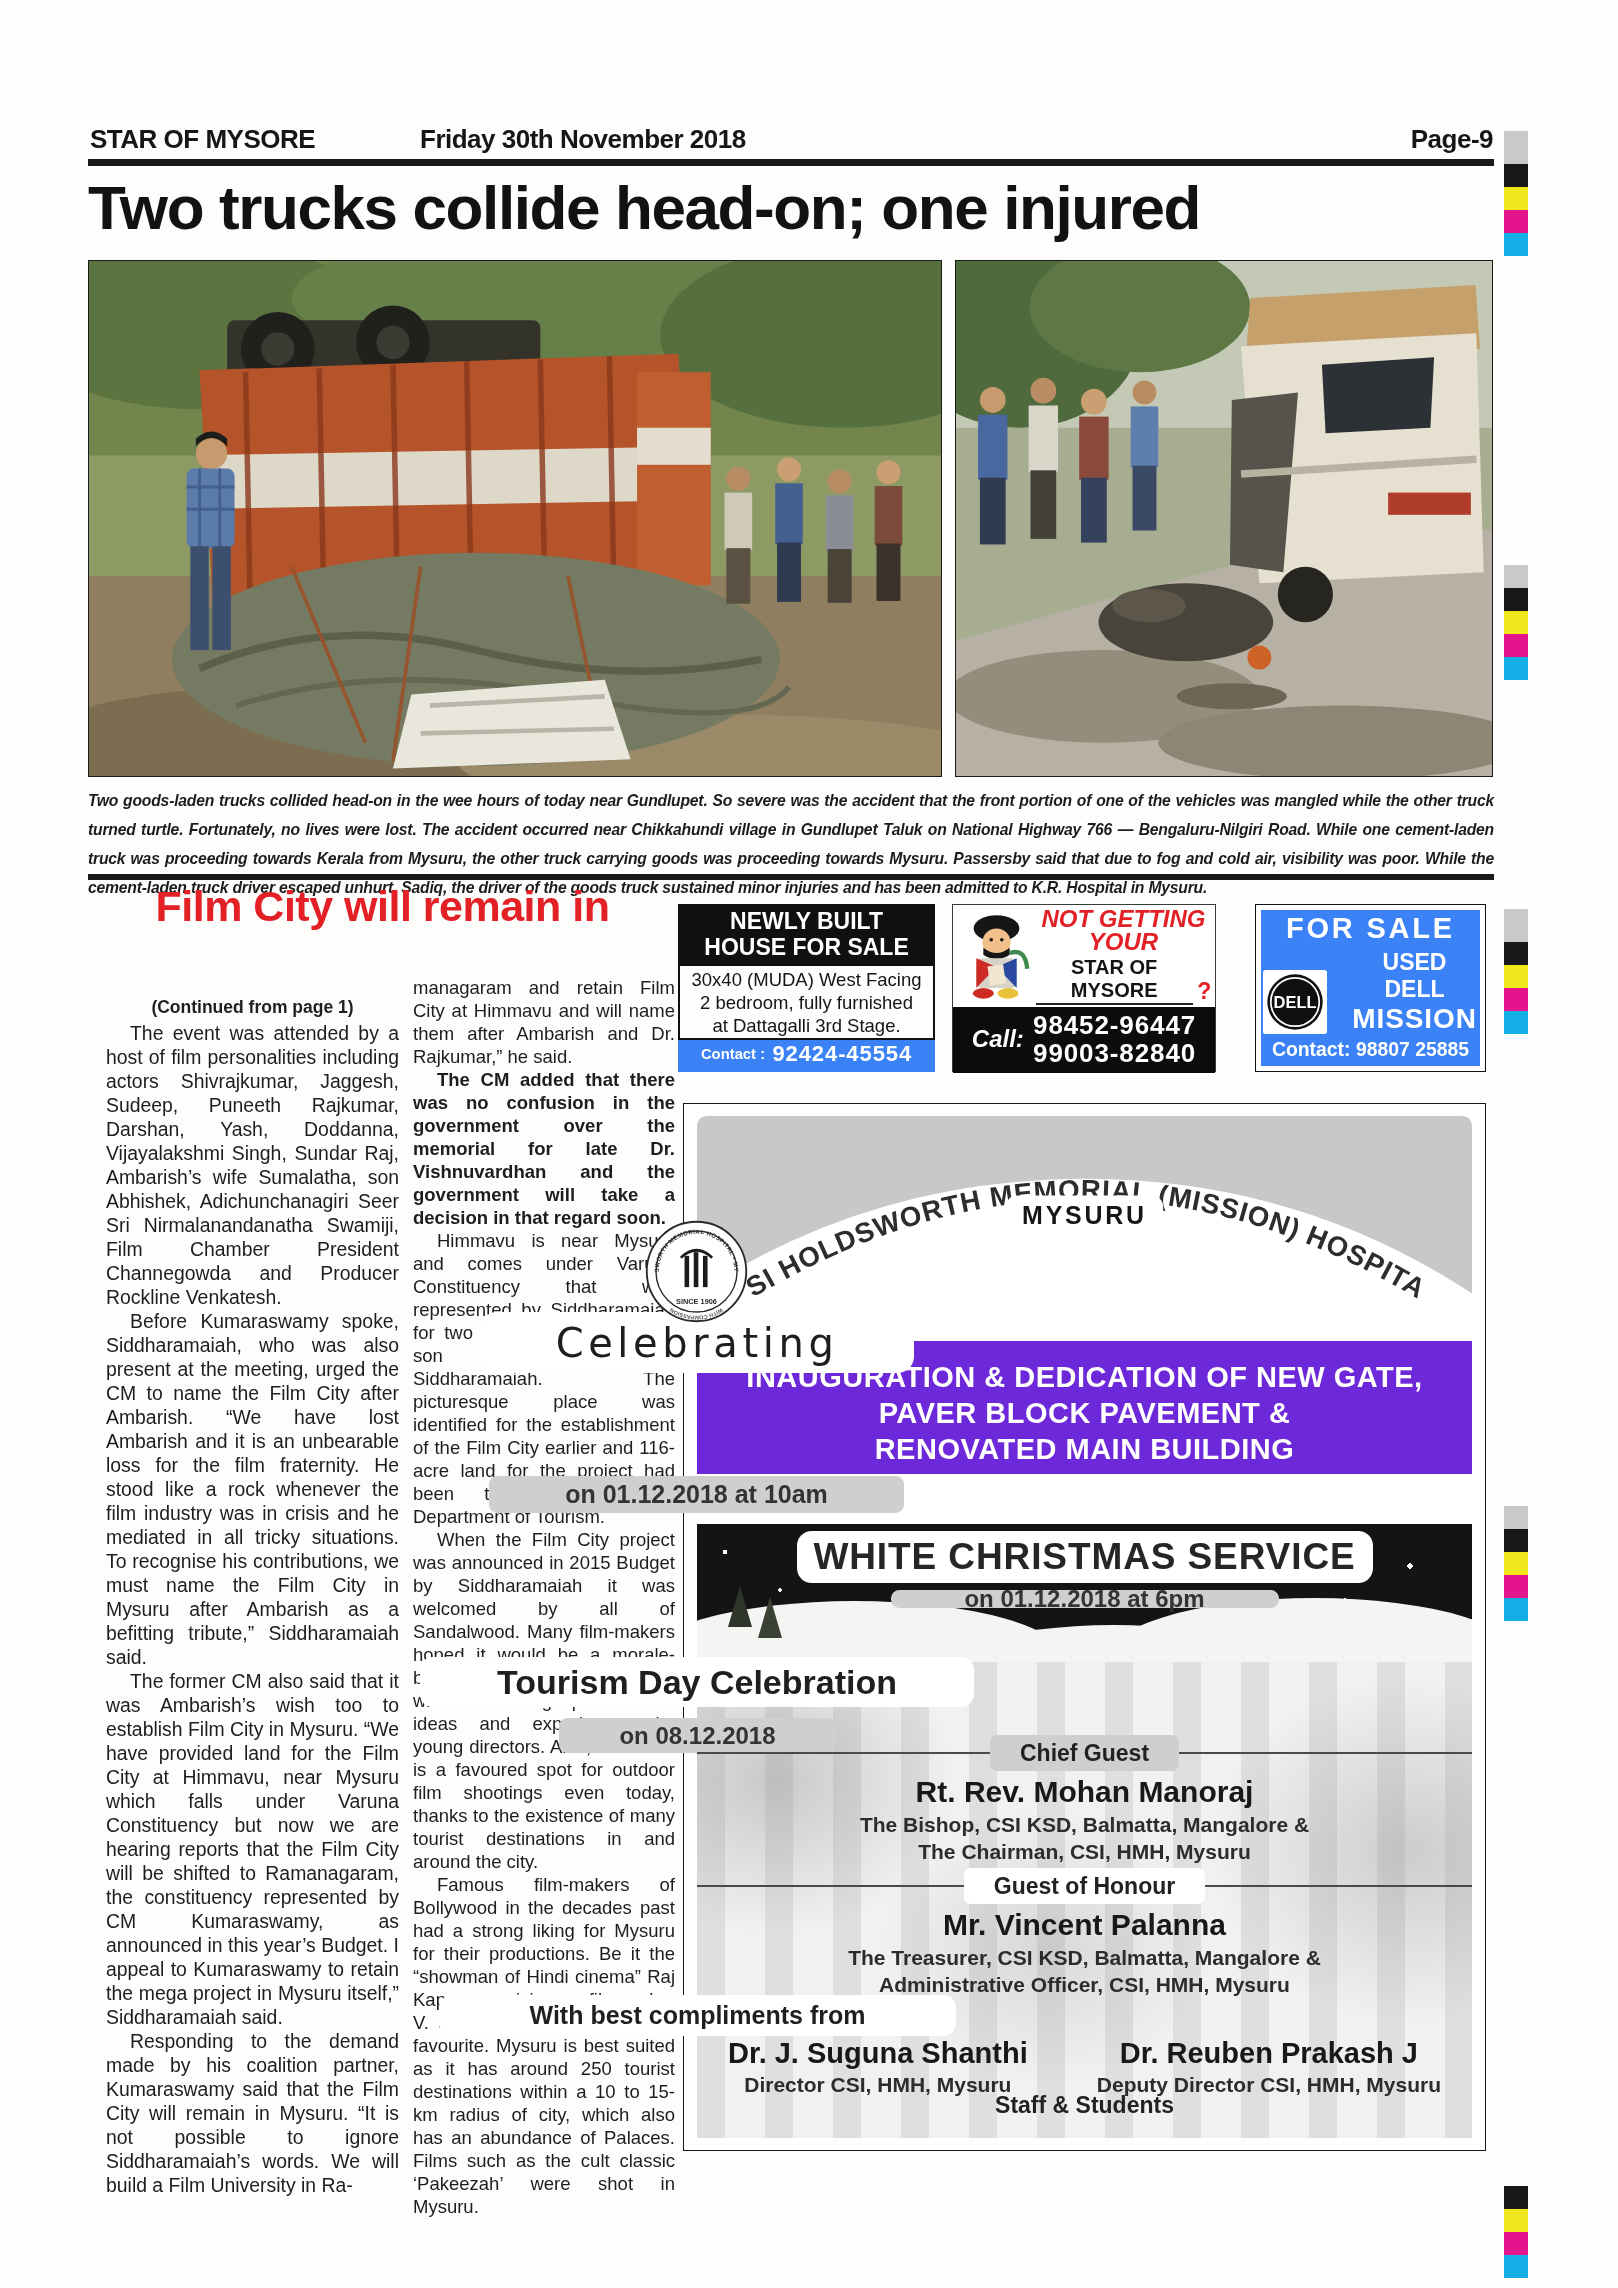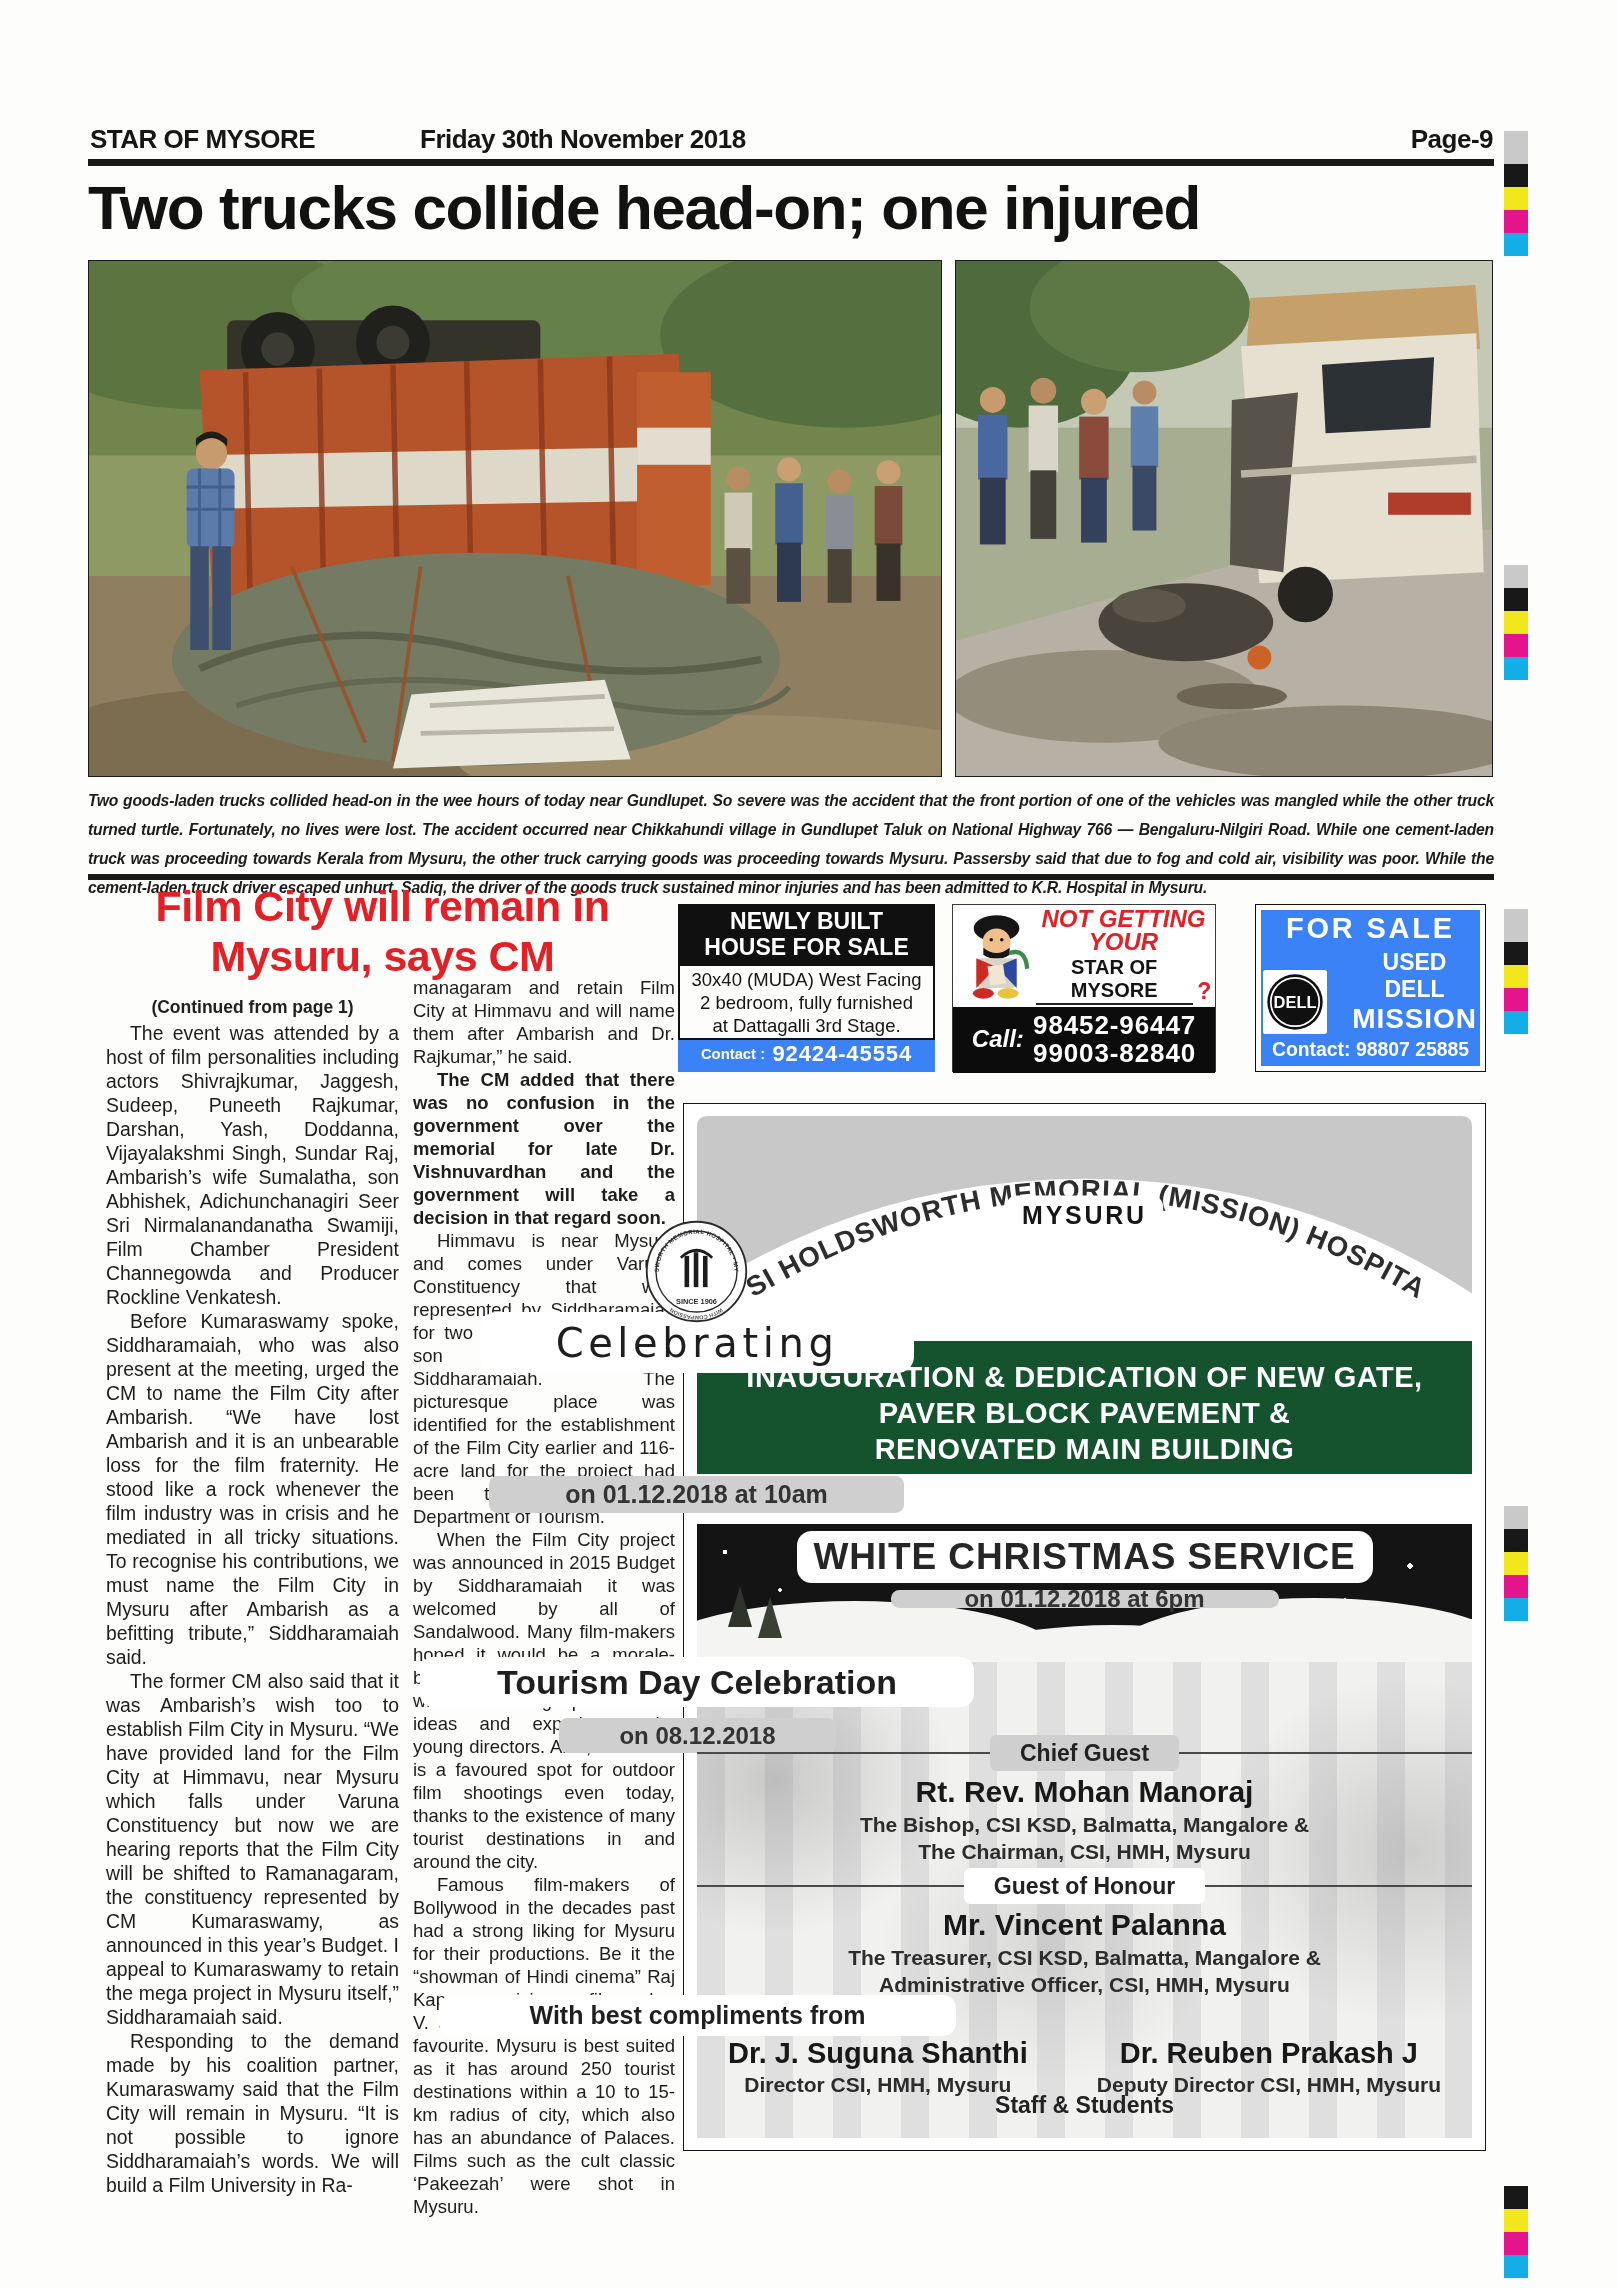--- a/index.html
+++ b/index.html
@@ -71,21 +71,21 @@
 
   
   .hospital{left:683px;top:1103px;width:803px;height:1048px;border:1.8px solid #161616;background:#fff;box-sizing:border-box;}
   .h-inner{position:absolute;left:13px;top:12px;right:13px;bottom:12px;}
   .h-inner .abs{left:0;right:0;}
   .h-arc{top:0;height:208px;}
   .h-seal{top:103px;left:50%;right:auto;margin-left:-53px;width:105px;height:105px;z-index:4;}
   .h-celebrating{top:196px;left:50%;right:auto;margin-left:-217px;width:434px;height:61px;background:#fff;
                  border-radius:16.6px;z-index:3;display:flex;align-items:center;justify-content:center;
                  font-size:40px;letter-spacing:4.6px;color:#1e1e1e;font-family:"DejaVu Sans",sans-serif;}
-  .h-black1{top:225px;height:126px;background:#14532d;z-index:2;display:flex;flex-direction:column;
+  .h-black1{top:225px;height:126px;background:#6d28d9;z-index:2;display:flex;flex-direction:column;
             justify-content:flex-end;padding-bottom:7.4px;text-align:center;color:#fff;font-weight:bold;}
   .h-black1 div{font-size:29px;line-height:36px;letter-spacing:0.5px;}
   .pill{background:#cfcfcf;border-radius:8.3px;color:#333;font-weight:bold;display:flex;align-items:center;justify-content:center;z-index:2;}
   .h-pill1{top:360px;left:50%;right:auto;margin-left:-208px;width:415px;height:37px;font-size:25px;}
   .h-snow{top:408px;height:138px;background-color:#141414;overflow:hidden;z-index:1;background-image:
       radial-gradient(circle 2.3px at 28px 28px,#fff 95%,transparent),
       radial-gradient(circle 1.8px at 83px 66px,#eee 95%,transparent),
       radial-gradient(circle 2.8px at 148px 22px,#fff 95%,transparent),
       radial-gradient(circle 1.8px at 212px 85px,#ddd 95%,transparent),
       radial-gradient(circle 2.3px at 461px 16.6px,#fff 95%,transparent),
@@ -240,21 +240,20 @@
         <rect x="190" y="157" width="30" height="66" fill="#5e7eae"></rect>
         <rect x="192" y="221" width="26" height="70" fill="#3a4a66"></rect>
     </svg>
   </div>
 
   <div class="abs caption">Two goods-laden trucks collided head-on in the wee hours of today near Gundlupet. So severe was the accident that the front portion of one of the vehicles was mangled while the other truck turned turtle. Fortunately, no lives were lost. The accident occurred near Chikkahundi village in Gundlupet Taluk on National Highway 766 — Bengaluru-Nilgiri Road. While one cement-laden truck was proceeding towards Kerala from Mysuru, the other truck carrying goods was proceeding towards Mysuru. Passersby said that due to fog and cold air, visibility was poor. While the cement-laden truck driver escaped unhurt, Sadiq, the driver of the goods truck sustained minor injuries and has been admitted to K.R. Hospital in Mysuru.</div>
   <div class="abs rule-caption"></div>
 
   <div class="abs art-title">
     <div>Film City will remain in</div>
-    <div>Mysuru, says CM</div>
   </div>
   <div class="abs continued">(Continued from page 1)</div>
 
   <div class="abs col col1">
     <p>The event was attended by a host of film personalities including actors Shivrajkumar, Jaggesh, Sudeep, Puneeth Rajkumar, Darshan, Yash, Doddanna, Vijayalakshmi Singh, Sundar Raj, Ambarish’s wife Sumalatha, son Abhishek, Adichunchanagiri Seer Sri Nirmalanandanatha Swamiji, Film Chamber President Channegowda and Producer Rockline Venkatesh.</p>
     <p>Before Kumaraswamy spoke, Siddharamaiah, who was also present at the meeting, urged the CM to name the Film City after Ambarish. “We have lost Ambarish and it is an unbearable loss for the film fraternity. He stood like a rock whenever the film industry was in crisis and he mediated in all tricky situations. To recognise his contributions, we must name the Film City in Mysuru after Ambarish as a befitting tribute,” Siddharamaiah said.</p>
     <p>The former CM also said that it was Ambarish’s wish too to establish Film City in Mysuru. “We have provided land for the Film City at Himmavu, near Mysuru which falls under Varuna Constituency but now we are hearing reports that the Film City will be shifted to Ramanagaram, the constituency represented by CM Kumaraswamy, as announced in this year’s Budget. I appeal to Kumaraswamy to retain the mega project in Mysuru itself,” Siddharamaiah said.</p>
     <p>Responding to the demand made by his coalition partner, Kumaraswamy said that the Film City will remain in Mysuru. “It is not possible to ignore Siddharamaiah’s words. We will build a Film University in Ra-</p>
   </div>
   <div class="abs col col2">

